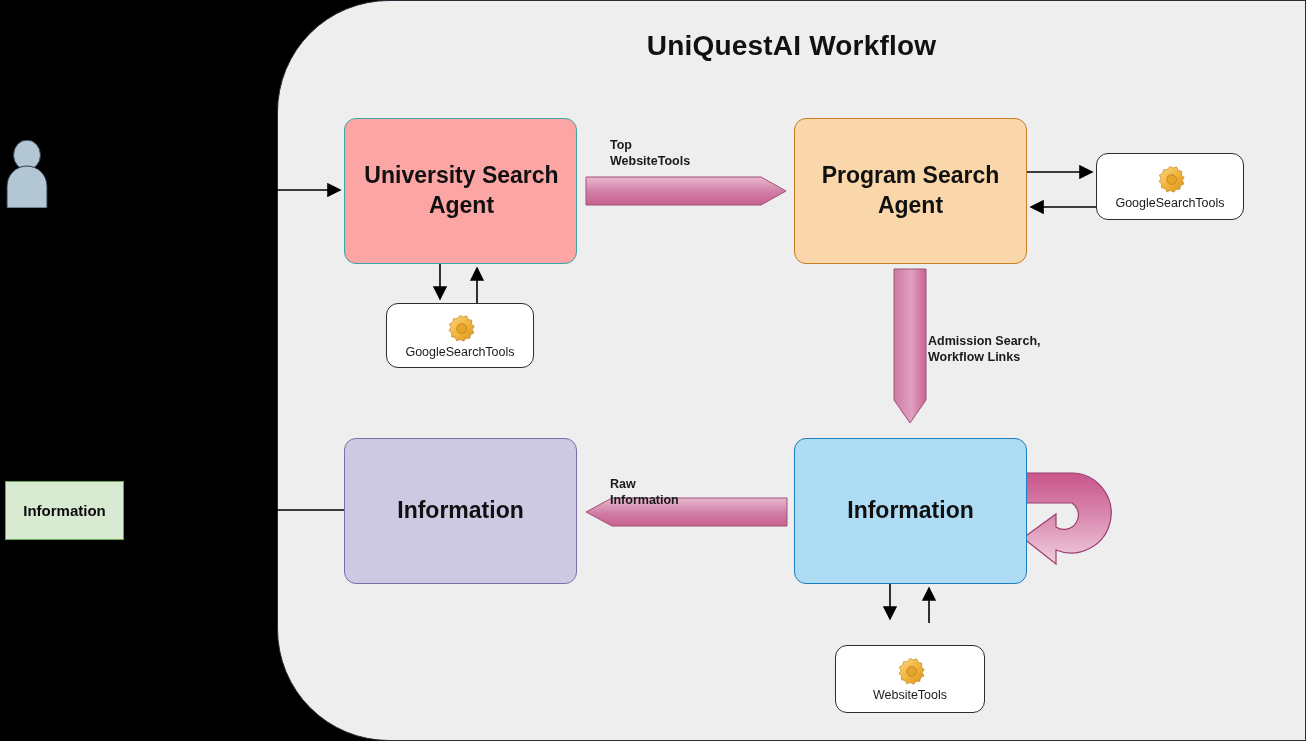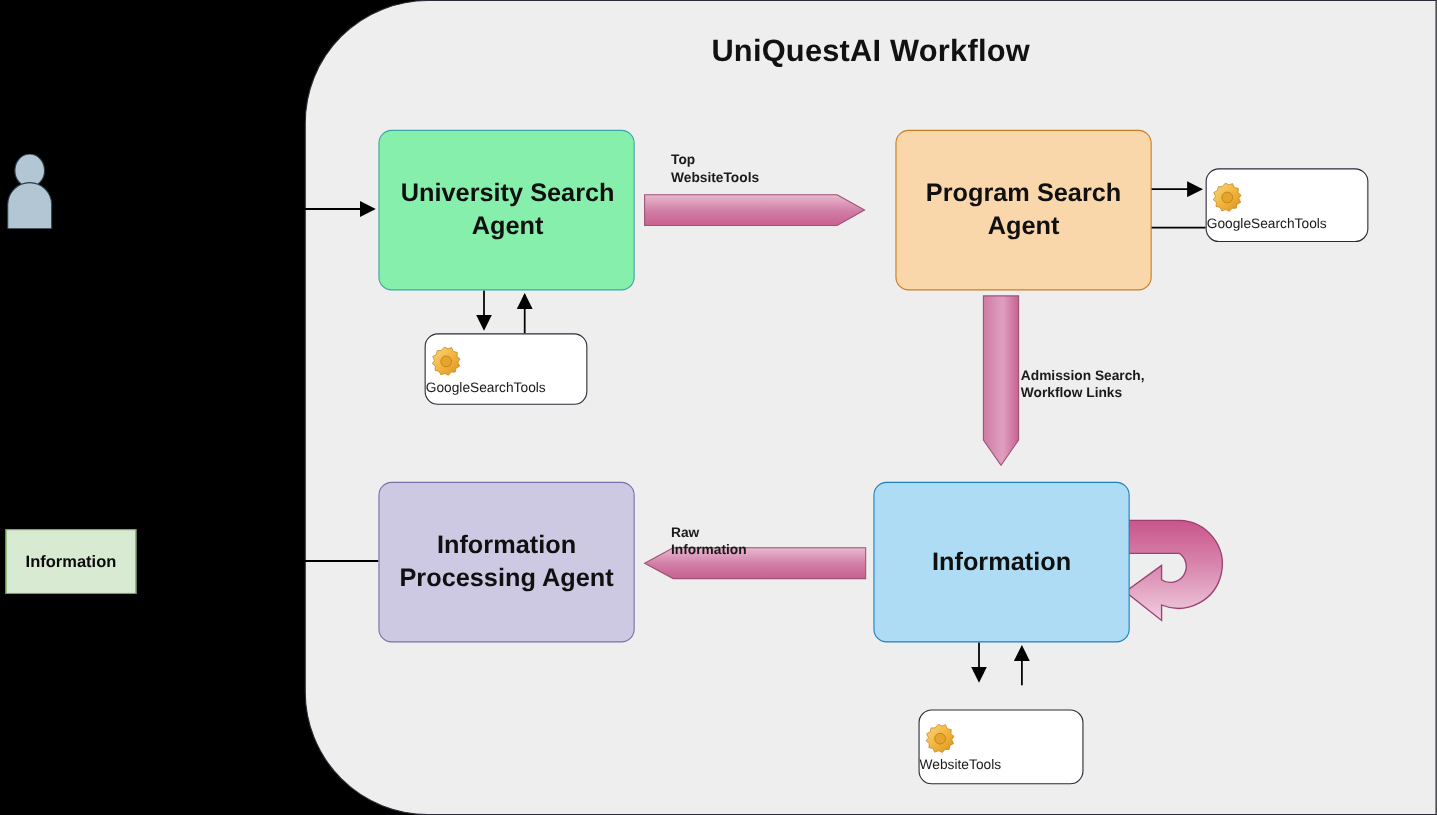--- a/index.html
+++ b/index.html
@@ -23,33 +23,33 @@
   }
 
   
   .node{
     position:absolute;box-sizing:border-box;border-radius:12px;
     display:flex;align-items:center;justify-content:center;text-align:center;
     font-size:23px;font-weight:bold;color:#101010;line-height:1.3;
     padding:6px 10px;
   }
   #uni-agent{left:344px;top:118px;width:233px;height:146px;
-    background:#86efac;border:1px solid #3aa6a6;padding-left:12px;}
-  #prog-agent{left:814px;top:118px;width:233px;height:146px;
+    background:#fca5a5;border:1px solid #3aa6a6;padding-left:12px;}
+  #prog-agent{left:794px;top:118px;width:233px;height:146px;
     background:#fad7ab;border:1px solid #c87d22;}
   #proc-agent{left:344px;top:438px;width:233px;height:146px;
     background:#cdc9e3;border:1px solid #7b6fa8;}
   #extract-agent{left:794px;top:438px;width:233px;height:146px;
     background:#aedcf5;border:1px solid #1d7ebd;}
 
   
   .tool{
     position:absolute;box-sizing:border-box;background:#ffffff;
     border:1px solid #2b2b38;border-radius:12px;
-    display:flex;flex-direction:column;align-items:flex-start;justify-content:center;
+    display:flex;flex-direction:column;align-items:center;justify-content:center;
   }
   .tool-label{font-size:12.5px;color:#1a1a1a;margin-top:1px;}
   #tool-uni{left:386px;top:303px;width:148px;height:65px;}
   #tool-prog{left:1096px;top:153px;width:148px;height:67px;}
   #tool-extract{left:835px;top:623px;width:150px;height:68px;margin-top:22px;}
   .gear{display:block;width:34px;height:31px;margin-bottom:0px;}
 
   
   .actor{position:absolute;left:6px;top:140px;width:42px;height:68px;}
 
@@ -180,21 +180,20 @@
   <div class="node" id="prog-agent">
     <div>
       <div>Program Search</div>
       <div>Agent</div>
     </div>
   </div>
 
   <div class="node" id="proc-agent">
     <div>
       <div>Information</div>
-      <div>Processing Agent</div>
     </div>
   </div>
 
   <div class="node" id="extract-agent">
     <div>
       <div>Information</div>
     </div>
   </div>
 
   <div class="tool" id="tool-uni">

